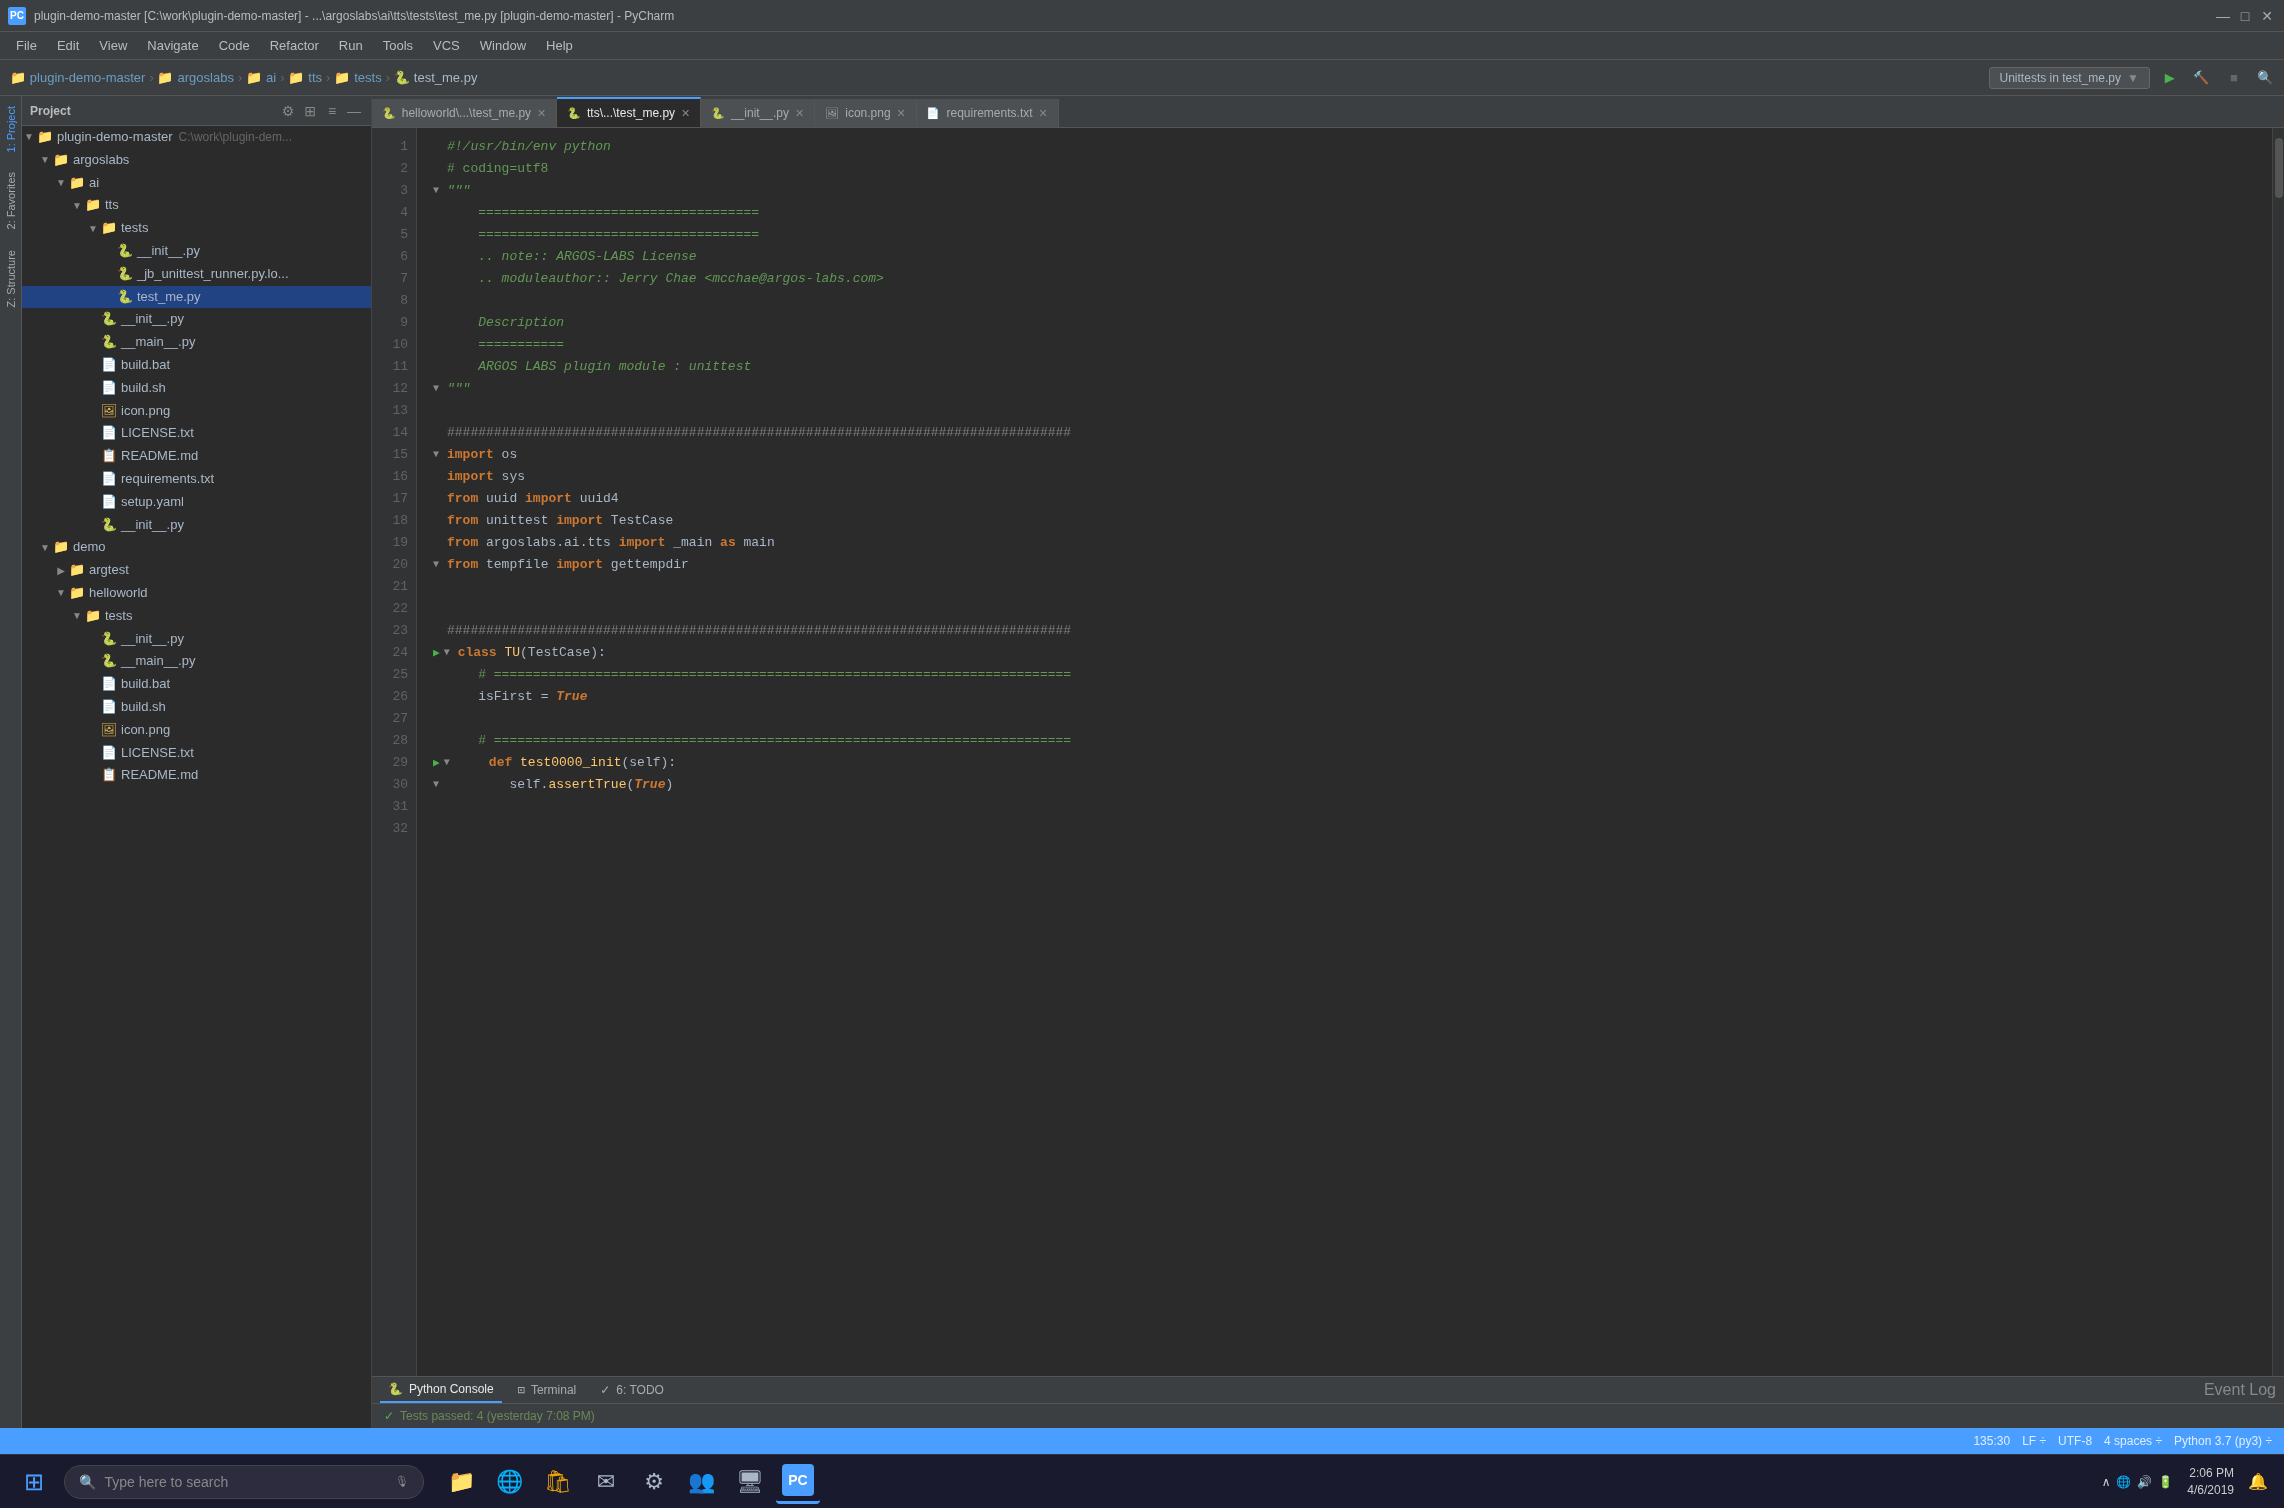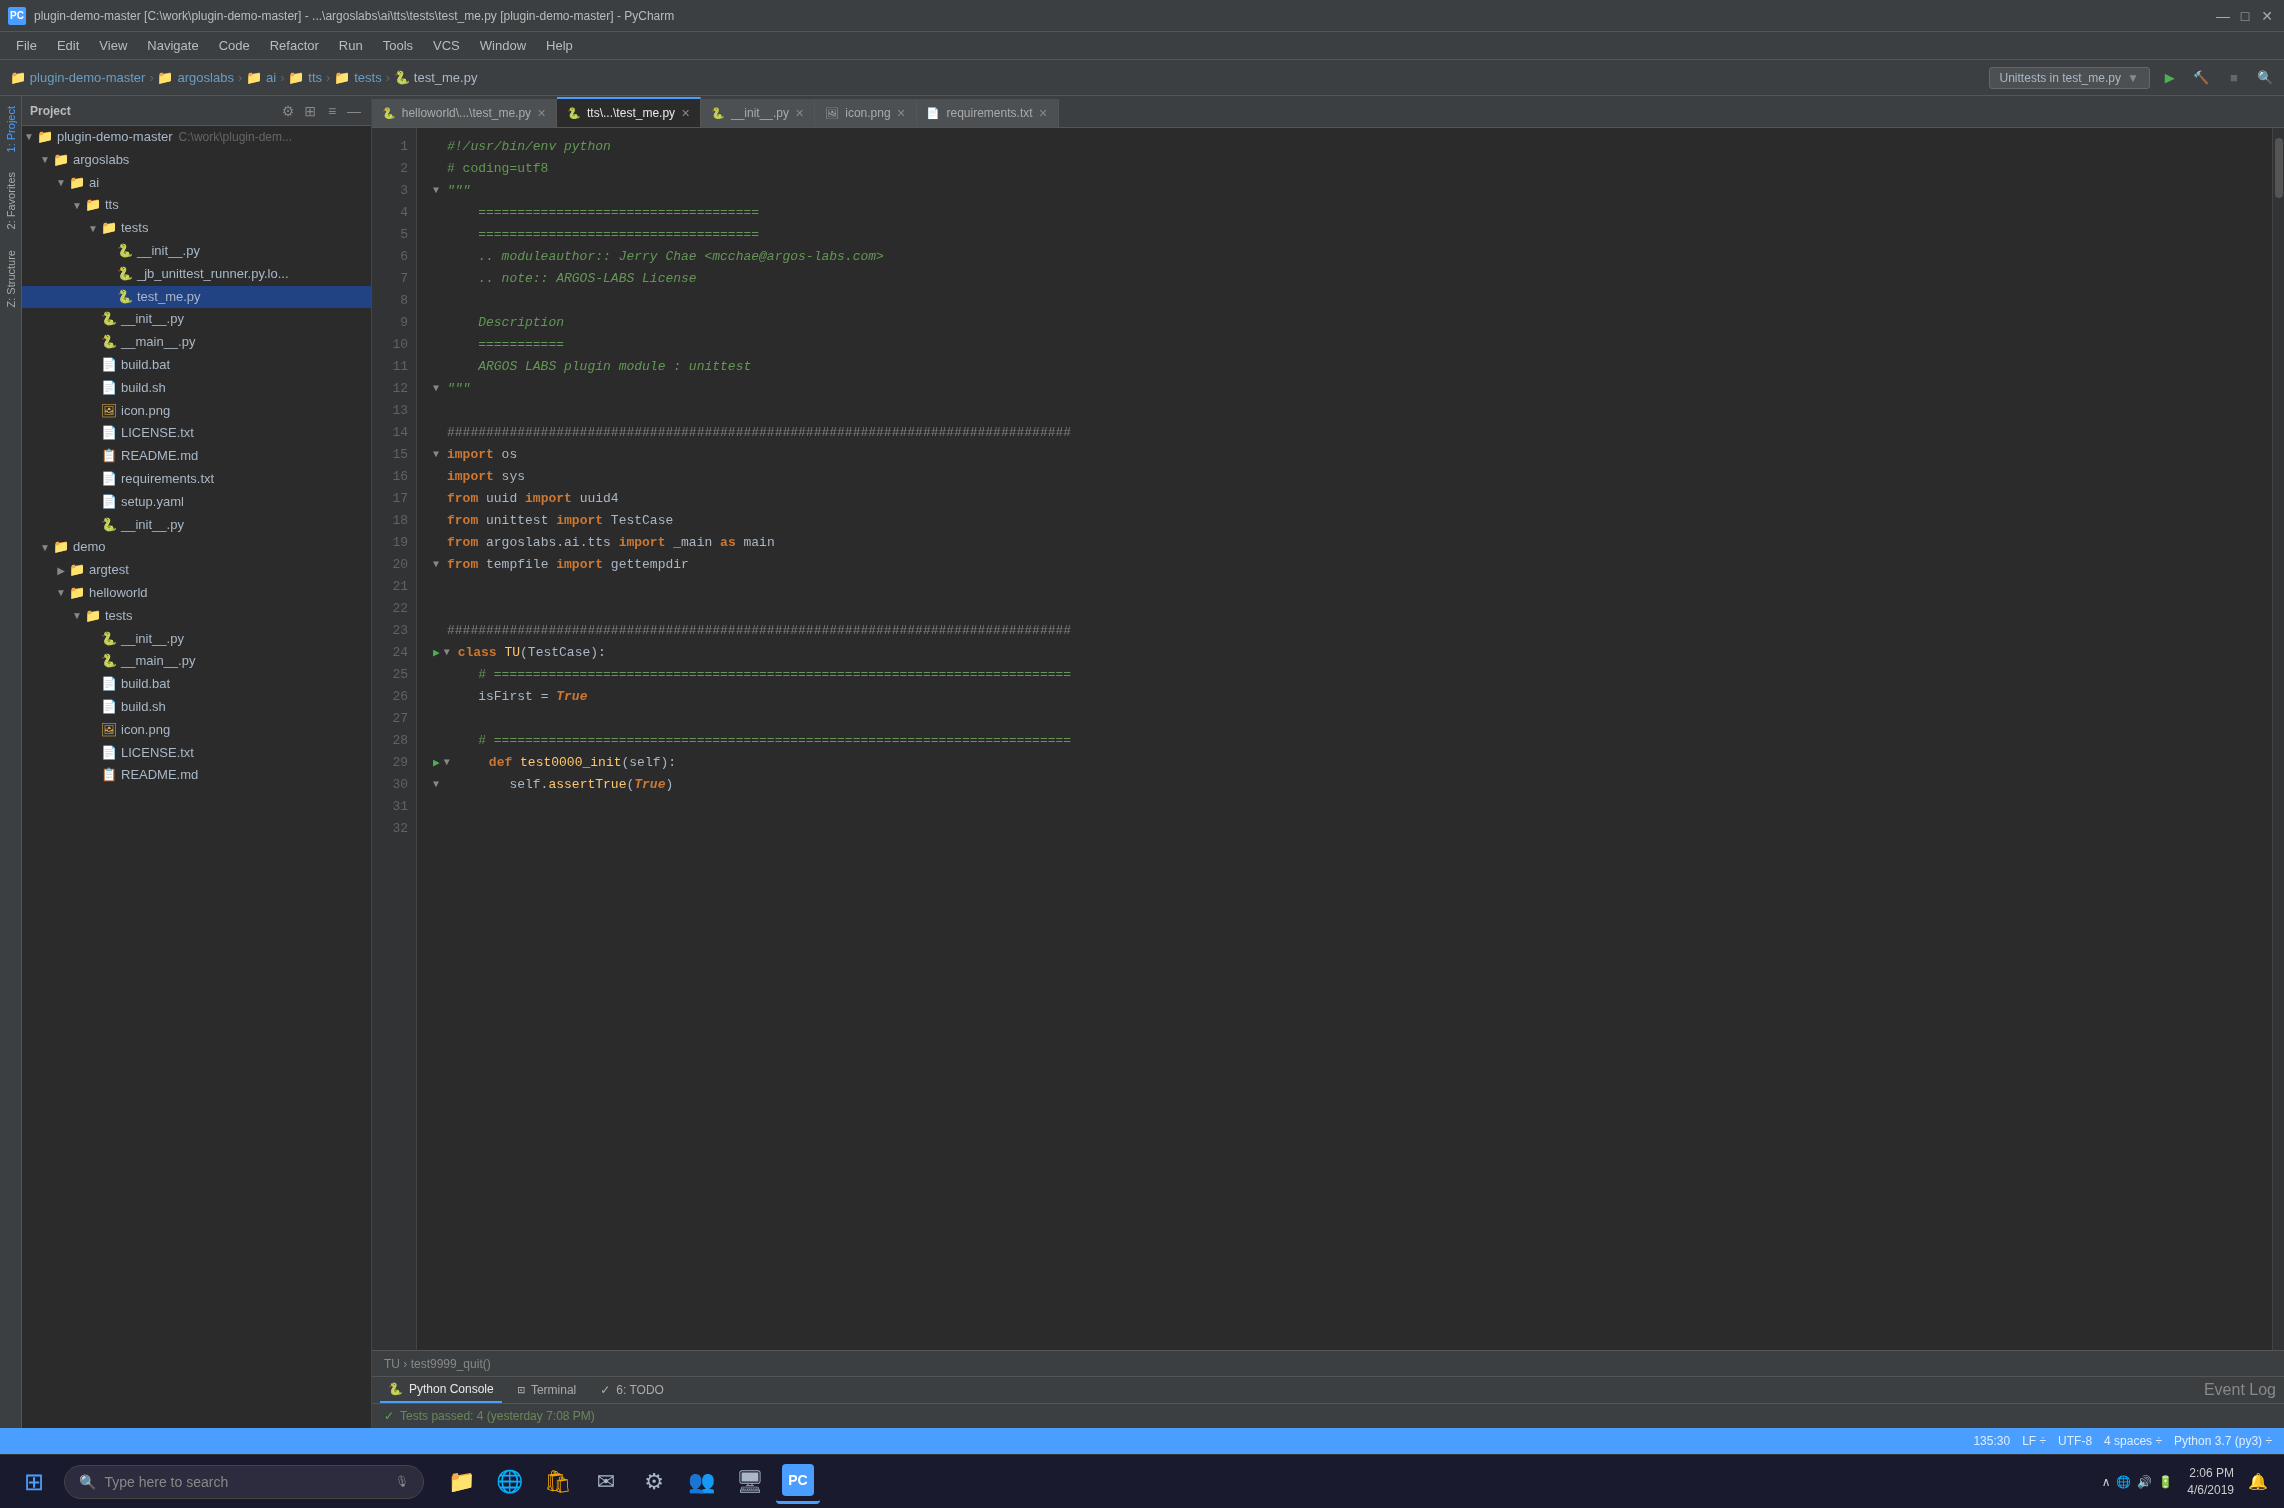--- a/index.html
+++ b/index.html
@@ -903,26 +903,26 @@
         </div>
 
 
         <div class="code-line">
           <span class="fold-btn"> </span>
           <span class="docstr">    ====================================</span>
         </div>
 
         <div class="code-line">
           <span class="fold-btn"> </span>
+          <span class="docstr">    .. note:: ARGOS-LABS License</span>
+        </div>
+
+        <div class="code-line">
+          <span class="fold-btn"> </span>
           <span class="docstr">    .. moduleauthor:: Jerry Chae &lt;mcchae@argos-labs.com&gt;</span>
-        </div>
-
-        <div class="code-line">
-          <span class="fold-btn"> </span>
-          <span class="docstr">    .. note:: ARGOS-LABS License</span>
         </div>
 
         <div class="code-line">
           <span class="fold-btn"> </span>
           <span> </span>
         </div>
 
         <div class="code-line">
           <span class="fold-btn"> </span>
           <span class="docstr">    Description</span>
@@ -1039,23 +1039,20 @@
           <span class="fold-btn"> </span>
           <span> </span>
         </div>
       </div>
 
       <div id="code-scrollbar">
         <div class="scroll-thumb"></div>
       </div>
     </div>
 
-    <div id="editor-breadcrumb">
-      <span>TU  ›  test9999_quit()</span>
-    </div>
 
     <div id="bottom-panel">
       <div id="bottom-tabs">
         <div class="bottom-tab active">
           <span>🐍</span>
           <span>Python Console</span>
         </div>
         <div class="bottom-tab">
           <span style="font-family:monospace">⊡</span>
           <span>Terminal</span>

